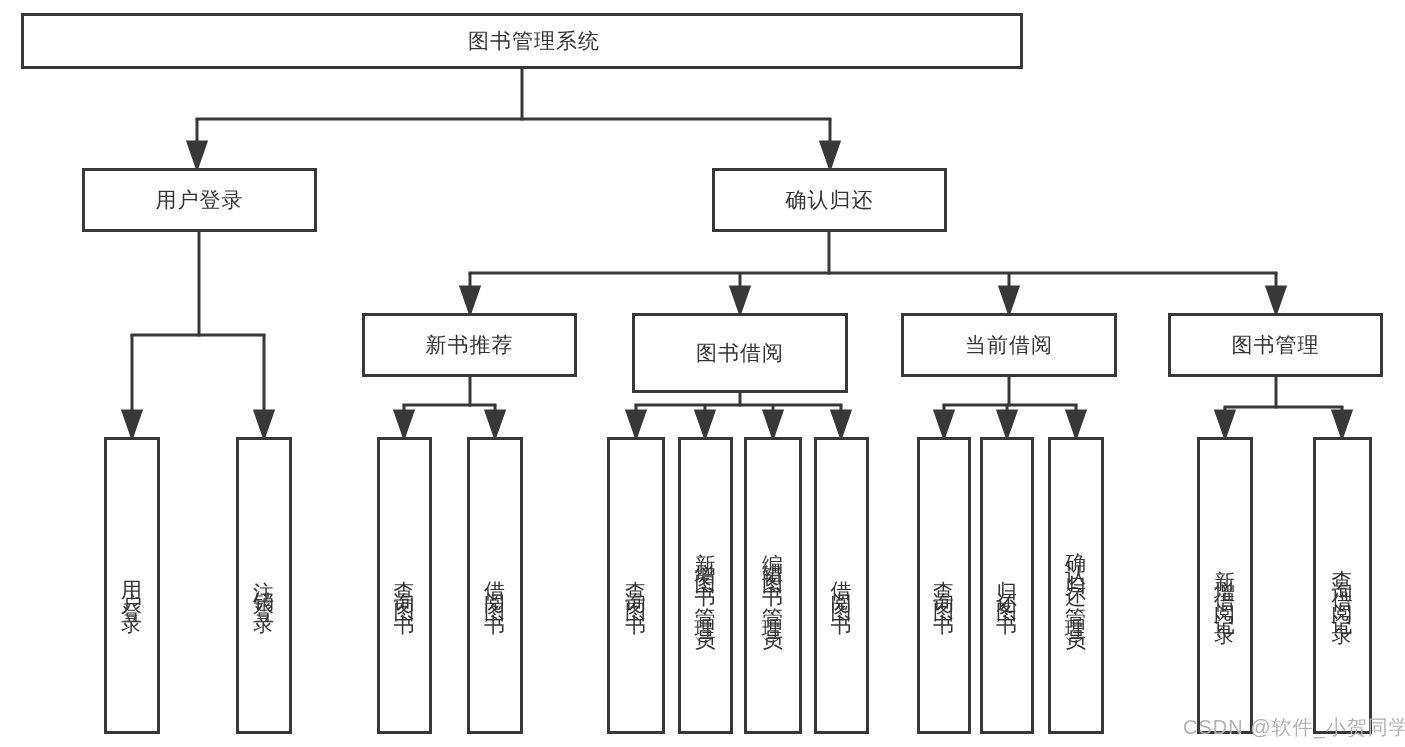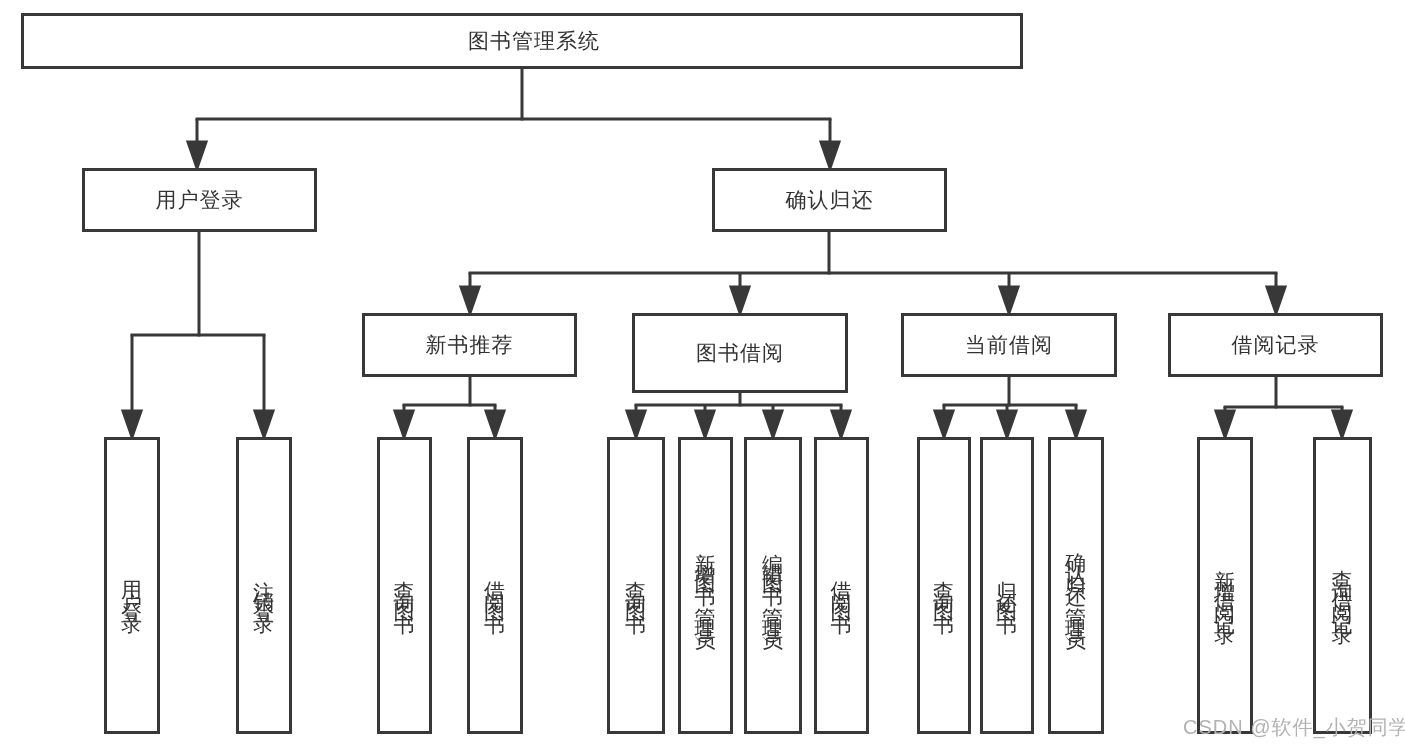--- a/index.html
+++ b/index.html
@@ -146,21 +146,21 @@
   <div class="node" style="left:362px; top:313px; width:215px; height:64px;">
     <span class="hlabel">新书推荐</span>
   </div>
   <div class="node" style="left:632px; top:313px; width:216px; height:80px;">
     <span class="hlabel">图书借阅</span>
   </div>
   <div class="node" style="left:901px; top:313px; width:216px; height:64px;">
     <span class="hlabel">当前借阅</span>
   </div>
   <div class="node" style="left:1168px; top:313px; width:215px; height:64px;">
-    <span class="hlabel">借阅记录</span>
+    <span class="hlabel">图书管理</span>
   </div>
 
   <div class="node leaf" style="left:104px; width:56px;">
     <span class="vlabel">用户登录</span>
   </div>
   <div class="node leaf" style="left:236px; width:56px;">
     <span class="vlabel">注销登录</span>
   </div>
   <div class="node leaf" style="left:377px; width:55px;">
     <span class="vlabel">查询图书</span>

